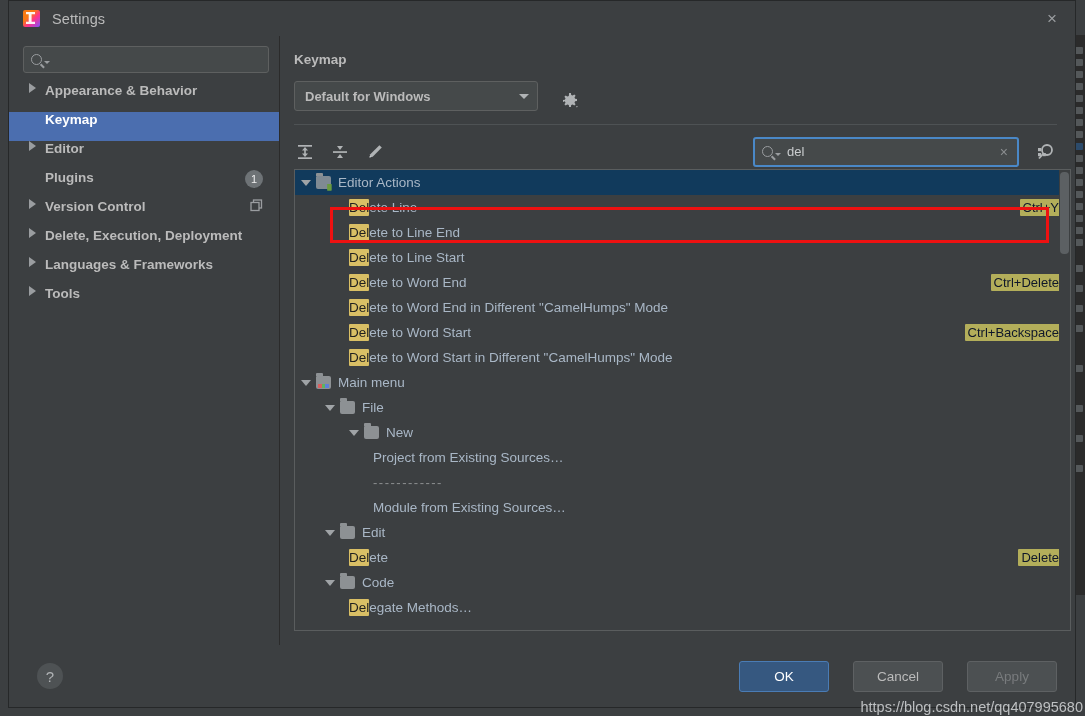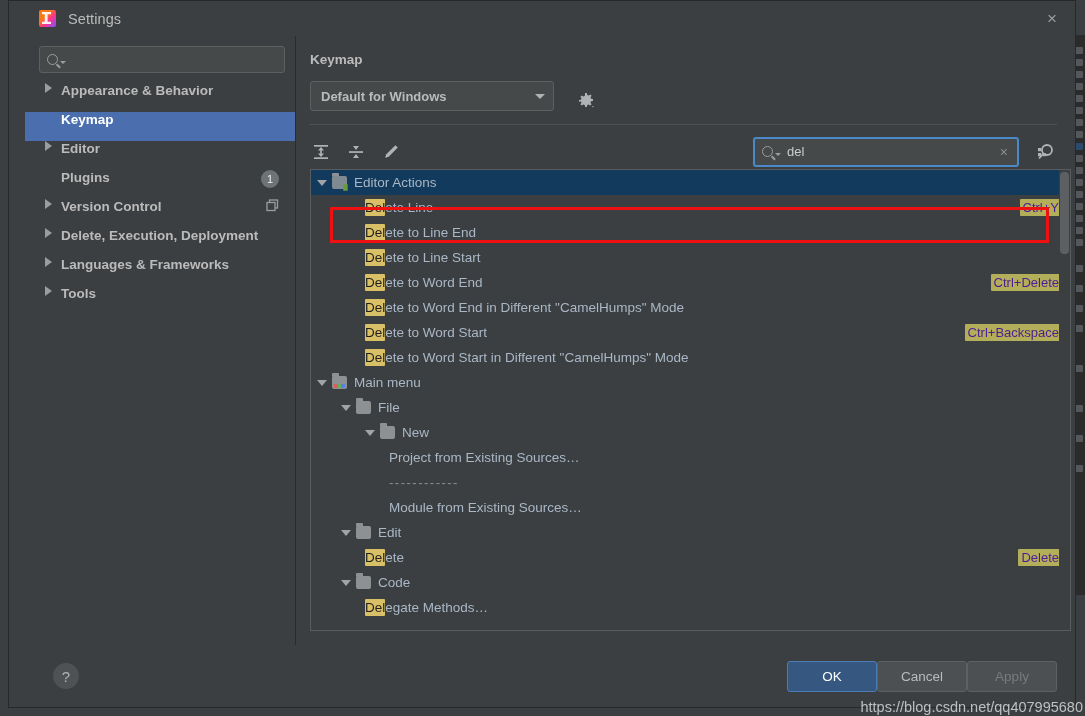--- a/index.html
+++ b/index.html
@@ -31,21 +31,21 @@
   #bg-bottom-strip {
     position: absolute; bottom: 0; right: 0; width: 22px; height: 120px;
     background: #3c3f41;
   }
 
   
   #dialog {
     position: absolute; left: 8px; top: 0; width: 1068px; height: 708px;
     background: #3c3f41;
     border: 1px solid #262829;
-    display: flex; flex-direction: column; padding-left: 16px;
+    display: flex; flex-direction: column;
   }
 
   
   #titlebar {
     height: 35px; background: #3c3f41;
     display: flex; align-items: center; flex: 0 0 auto;
     position: relative;
   }
   #app-icon {
     width: 17px; height: 17px; margin-left: 14px; position: relative;
@@ -208,21 +208,21 @@
   .folder.mainmenu::after {
     content:""; position:absolute; left:2px; bottom:1px; width:11px; height:4px;
     background: linear-gradient(90deg,#d95f5f 0 33%, #5fb35f 33% 66%, #5f7fd9 66% 100%);
   }
   .label { white-space: nowrap; }
   .hl {
     background: #d9bf65; color: #1f1f1f; border-radius: 1px; padding: 1px 0;
   }
   .shortcut {
     position: absolute; right: 8px;
-    background: #b3ae5a; color: #4c1d95; font-size: 13px;
+    background: #b3ae5a; color: #0f172a; font-size: 13px;
     padding: 1px 3px; border-radius: 1px;
   }
   .dashes { color: #8b8e90; letter-spacing: 1.5px; font-size: 13px; }
 
   
   #tree-scroll-track {
     position: absolute; right: 0; top: 0; width: 11px; bottom: 0;
     background: #3c3f41;
   }
   #tree-scroll-thumb {
@@ -243,21 +243,21 @@
   }
   #help-btn {
     width: 26px; height: 26px; border-radius: 50%; background: #4e5254;
     color: #b0b3b5; font-size: 15px; display: flex; align-items: center;
     justify-content: center; cursor: pointer; margin-left: 10px;
   }
   #footer-spacer { flex: 1; }
   .btn {
     height: 31px; min-width: 90px; border-radius: 3px;
     display: flex; align-items: center; justify-content: center;
-    font-size: 13.5px; cursor: pointer; margin-left: 0;
+    font-size: 13.5px; cursor: pointer; margin-left: 24px;
     border: 1px solid #5e6163; background: #4c5052; color: #bbbbbb;
   }
   .btn.primary { background: #365880; border-color: #4a7cb5; color: #ffffff; }
   .btn.disabled { color: #787b7d; cursor: default; }
 
   
   #watermark {
     position: absolute; right: 2px; bottom: 1px;
     color: #c9cbcd; font-size: 14.5px; opacity: .92;
     font-family: "Liberation Sans", sans-serif;

